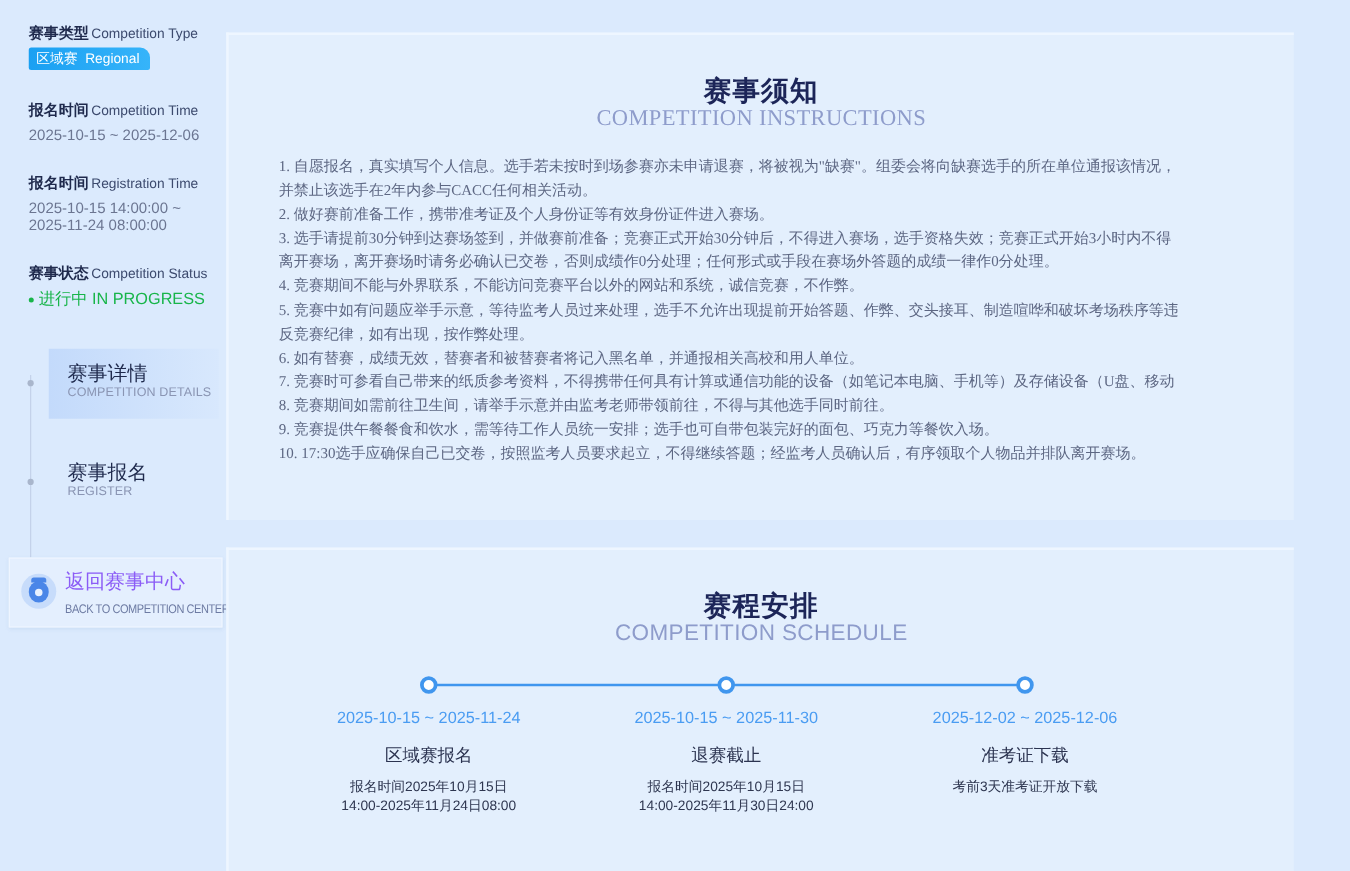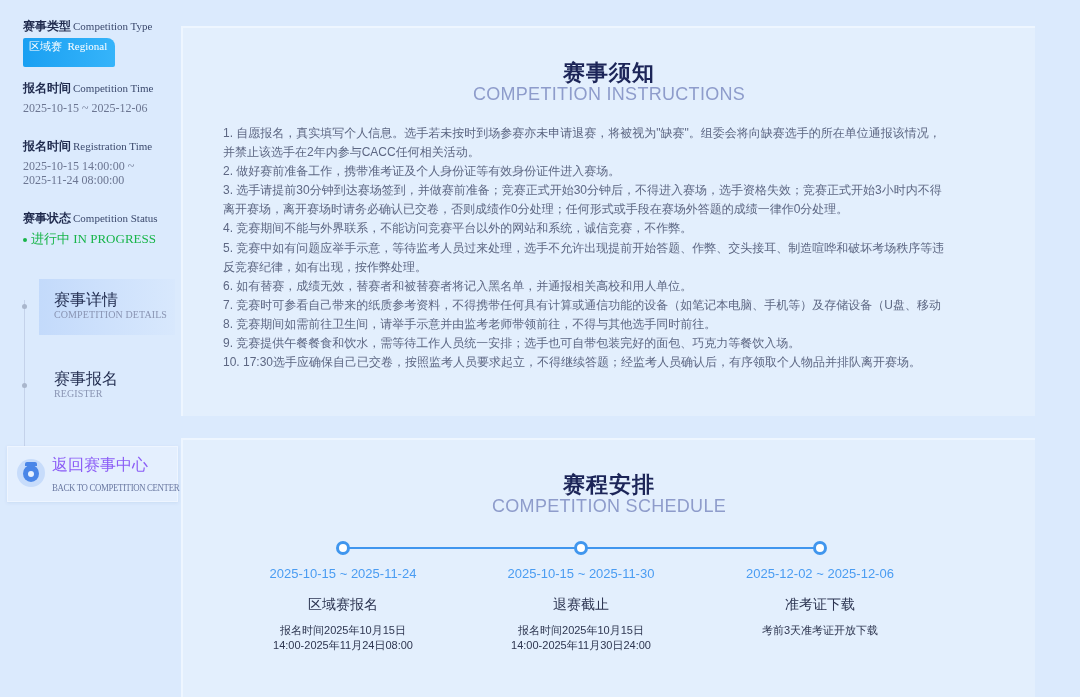--- a/index.html
+++ b/index.html
@@ -3,27 +3,27 @@
 <meta charset="utf-8">
 <style>
   * { box-sizing: border-box; margin: 0; padding: 0; }
   html, body { width: 1080px; height: 697px; overflow: hidden; }
   body {
     background: #dbeafd;
     font-family: "Liberation Sans", "DejaVu Sans", sans-serif;
     color: #2e3a59;
     position: relative;
   }
-  .sidebar { position: absolute; left: 0; top: 0; width: 182px; height: 697px; font-family: Liberation Serif, serif; }
+  .sidebar { position: absolute; left: 0; top: 0; width: 182px; height: 697px; }
   .info-block { position: absolute; left: 23px; }
   .info-label { font-size: 12px; color: #1f2a4d; font-weight: bold; white-space: nowrap; }
   .info-label .en { font-size: 11px; font-weight: normal; color: #3c4a6e; margin-left: 2px; }
   .info-value { font-size: 12px; color: #6b7591; line-height: 14px; margin-top: 4px; }
   .type-badge {
-    display: inline-block; margin-top: 3px; padding: 1px 8px 13px 6px;
+    display: inline-block; margin-top: 3px; padding: 1px 8px 2px 6px;
     background: linear-gradient(90deg, #1aa0f2, #36b4fa);
     color: #fff; font-size: 11px; border-radius: 2px 8px 2px 2px; white-space: nowrap;
   }
   .status-value { font-size: 13px; color: #18b54a; margin-top: 3px; }
   .status-dot { display: inline-block; width: 4px; height: 4px; border-radius: 50%; background: #18b54a; vertical-align: middle; margin-right: 4px; }
 
   .nav-line { position: absolute; left: 24px; top: 300px; width: 1px; height: 146px; background: #c4d2ea; }
   .nav-item { position: absolute; left: 39px; width: 136px; height: 56px; padding: 12px 0 0 15px; }
   .nav-item.active { background: linear-gradient(90deg, #c3dafb, #d8e8fd); }
   .nav-dot { position: absolute; left: -17px; top: 25px; width: 5px; height: 5px; border-radius: 50%; background: #a9b6cc; }
@@ -38,21 +38,21 @@
   .back-icon .inner { position: absolute; left: 6px; top: 6px; width: 16px; height: 17px; border-radius: 50%; background: #4a86e8; }
   .back-icon .top { position: absolute; left: 8px; top: 3px; width: 12px; height: 4px; border-radius: 2px 2px 0 0; background: #4a86e8; }
   .back-icon .core { position: absolute; left: 11px; top: 12px; width: 6px; height: 6px; border-radius: 50%; background: #e8f1ff; }
   .back-cn { position: absolute; left: 44px; top: 8px; font-size: 16px; color: #8b5cf6; }
   .back-en { position: absolute; left: 44px; top: 35px; font-size: 10px; color: #6d7ba3; letter-spacing: -0.4px; white-space: nowrap; transform: scaleX(0.88); transform-origin: left; }
 
   .card {
     position: absolute; left: 181px; width: 854px;
     background: #e3effd; border-top: 2px solid #eef6ff; border-left: 2px solid #eef6ff;
   }
-  .card-instructions { top: 26px; height: 390px; }
+  .card-instructions { top: 26px; height: 390px; font-family: Liberation Serif, serif; }
   .card-schedule { top: 438px; height: 259px; }
   .section-title { text-align: center; }
   .title-cn { font-size: 22px; font-weight: bold; color: #1c2558; letter-spacing: 1px; line-height: 24px; }
   .title-en { font-size: 18px; color: #8e9ccb; letter-spacing: 0.3px; line-height: 18px; }
   .card-instructions .section-title { margin-top: 33px; }
   .card-schedule .section-title { margin-top: 33px; }
 
   .rules { position: absolute; left: 40px; top: 96px; width: 770px; font-size: 12px; color: #5d6783; line-height: 19.1px; }
   .rules p { margin: 0; }
 

